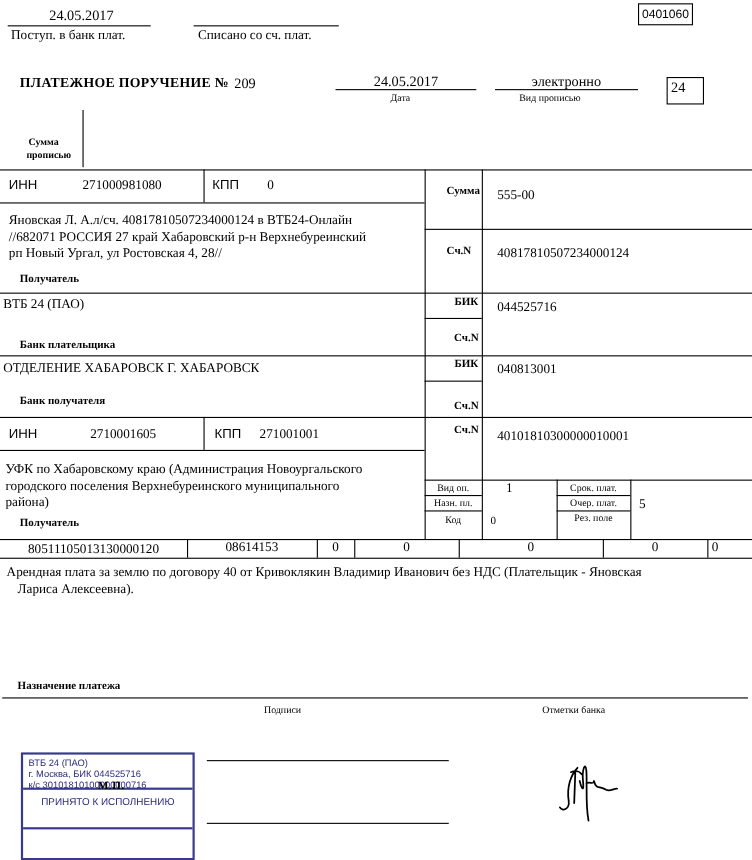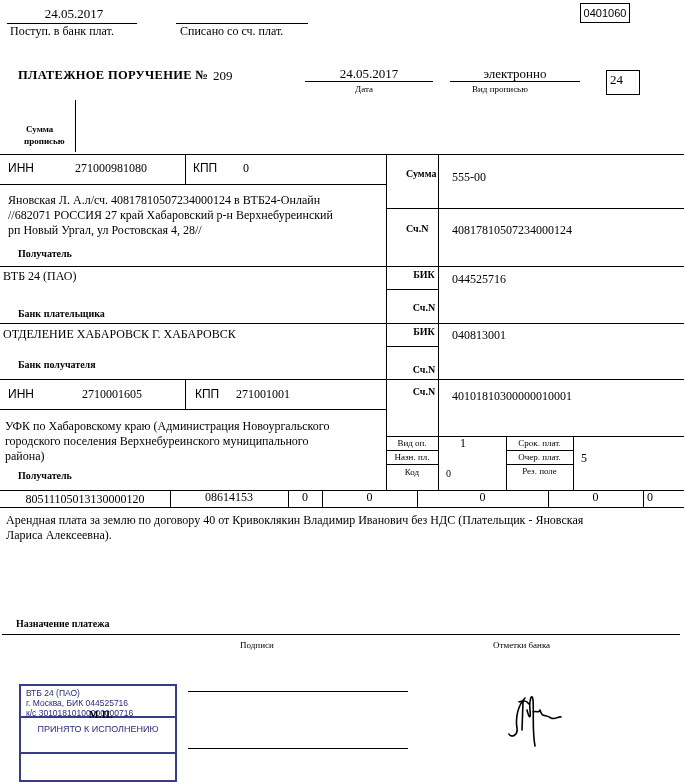--- a/index.html
+++ b/index.html
@@ -136,21 +136,21 @@
 
 <div class="abs t c" style="left:0;top:492px;width:170px;">80511105013130000120</div>
 <div class="abs t c" style="left:170px;top:490px;width:118px;">08614153</div>
 <div class="abs t c" style="left:288px;top:490px;width:34px;">0</div>
 <div class="abs t c" style="left:322px;top:490px;width:95px;">0</div>
 <div class="abs t c" style="left:417px;top:490px;width:131px;">0</div>
 <div class="abs t c" style="left:548px;top:490px;width:95px;">0</div>
 <div class="abs t" style="left:647px;top:490px;">0</div>
 
 <div class="abs t" style="left:6px;top:513px;line-height:15px;">Арендная плата за землю по договору 40 от Кривоклякин Владимир Иванович  без НДС (Плательщик - Яновская</div>
-<div class="abs t" style="left:6px;top:528px;line-height:15px;text-align:right;">Лариса Алексеевна).</div>
+<div class="abs t" style="left:16px;top:528px;line-height:15px;text-align:right;">Лариса Алексеевна).</div>
 <div class="abs s b" style="left:4px;top:618px;">Назначение платежа</div>
 <div class="hl" style="left:2px;top:634px;width:678px;"></div>
 
 <div class="abs xs" style="left:240px;top:640px;">Подписи</div>
 <div class="abs xs" style="left:493px;top:640px;">Отметки банка</div>
 
 <div class="hl" style="left:188px;top:691px;width:220px;"></div>
 <div class="hl" style="left:188px;top:748px;width:220px;"></div>
 
 <div class="stamp" style="left:19px;top:684px;width:158px;height:98px;">

